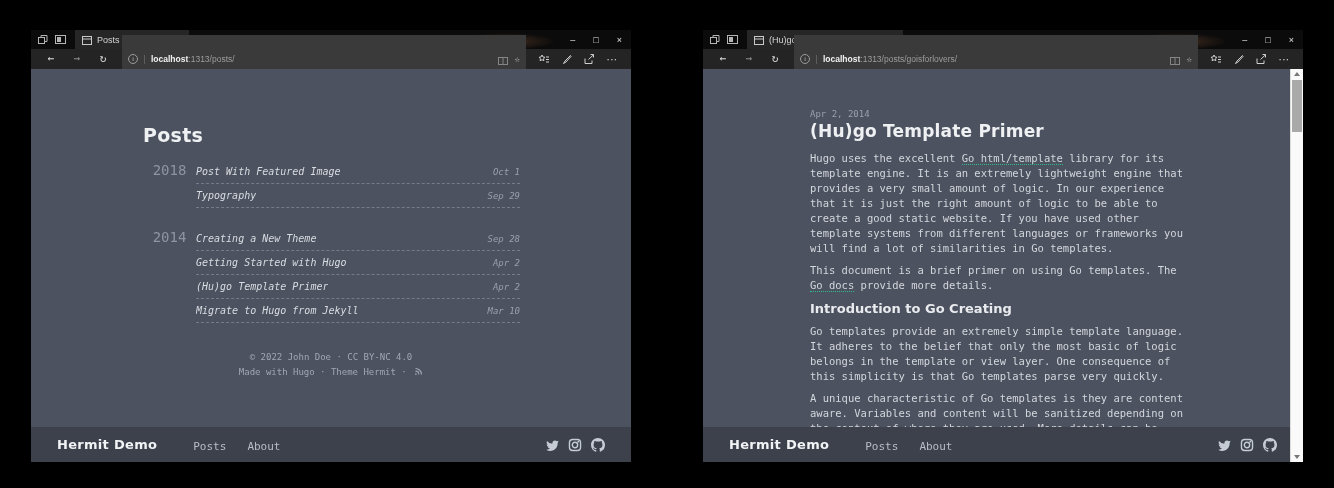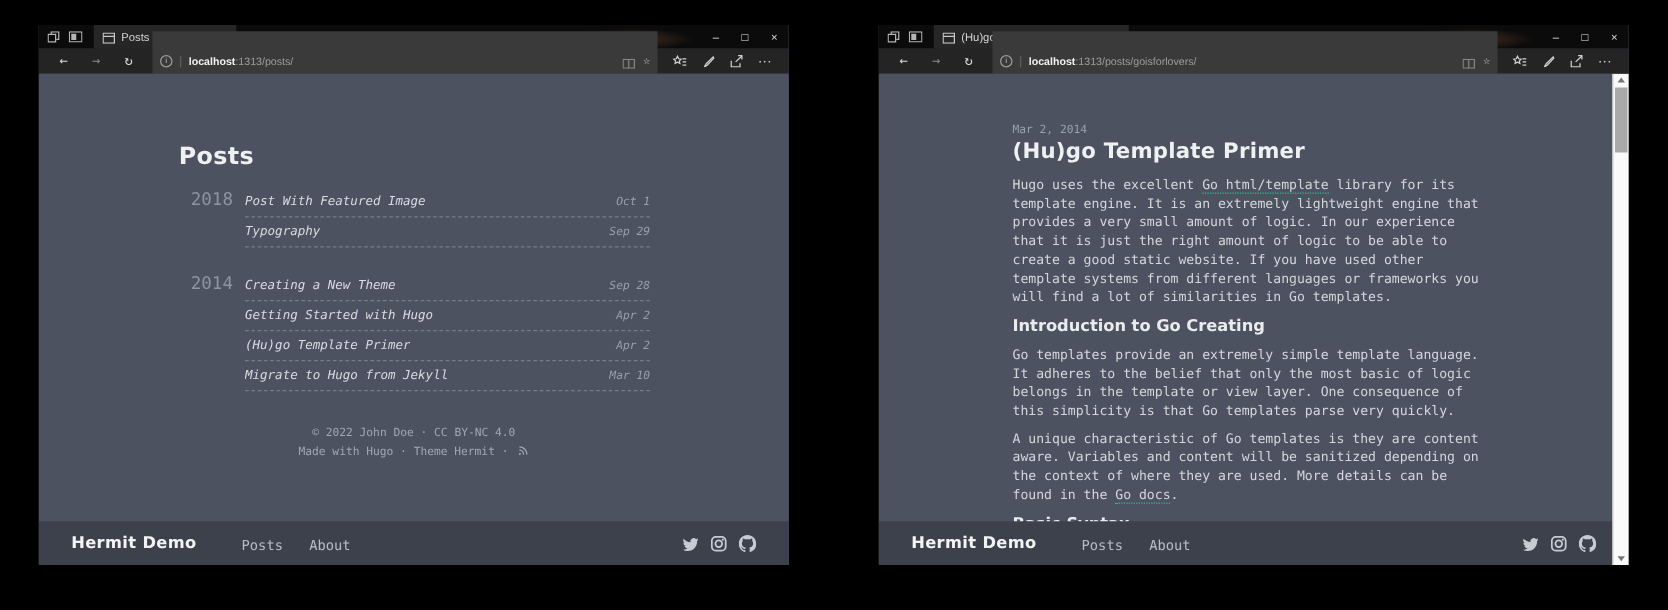--- a/index.html
+++ b/index.html
@@ -1,18 +1,18 @@
 <!DOCTYPE html>
 <html><head>
 <meta charset="utf-8">
 <style>
   html,body{margin:0;padding:0;}
   body{width:1334px;height:488px;background:#000;position:relative;overflow:hidden;
        font-family:"DejaVu Sans Mono",monospace;-webkit-font-smoothing:antialiased;}
-  .window{position:absolute;top:20px;width:600px;height:432px;background:#4c5260;overflow:hidden;}
+  .window{position:absolute;top:30px;width:600px;height:432px;background:#4c5260;overflow:hidden;}
   #win-left{left:31px;}
   #win-right{left:703px;}
 
   
   .tabbar{height:19px;display:flex;align-items:stretch;
           background:radial-gradient(70px 12px at 79% 60%, rgba(126,82,52,.5), rgba(126,82,52,0) 72%),#0b0b0b;}
   .pretab{display:flex;align-items:center;gap:7px;padding:0 9px 0 7px;}
   .pretab svg{display:block;}
   .tab{background:#262626;display:flex;align-items:center;gap:5px;padding:0 7px;min-width:0;}
   .tab-narrow{width:100px;} .tab-wide{width:142px;}
@@ -322,24 +322,25 @@
           <path d="M1 4.5v5h7v-3" fill="none" stroke="#cfcfcf"></path>
           <path d="M4.5 5.5L9.5 .8" fill="none" stroke="#cfcfcf"></path>
           <path d="M6.5 .5h3v3" fill="none" stroke="#cfcfcf"></path>
         </svg>
     </span>
     <span class="more-dots">···</span>
   </div>
 
   <div class="viewport">
     <div class="article">
-      <div class="art-date">Mar 2, 2014</div>
+      <div class="art-date">Apr 2, 2014</div>
       <h1 class="art-title">(Hu)go Template Primer</h1>
       <div id="article-body">
           <p><span>Hugo uses the excellent </span><span class="inline-link">Go html/template</span><span> library for its template engine. It is an extremely lightweight engine that provides a very small amount of logic. In our experience that it is just the right amount of logic to be able to create a good static website. If you have used other template systems from different languages or frameworks you will find a lot of similarities in Go templates.</span></p>
+          <p><span>This document is a brief primer on using Go templates. The </span><span class="inline-link">Go docs</span><span> provide more details.</span></p>
           <h2>Introduction to Go Creating</h2>
           <p><span>Go templates provide an extremely simple template language. It adheres to the belief that only the most basic of logic belongs in the template or view layer. One consequence of this simplicity is that Go templates parse very quickly.</span></p>
           <p><span>A unique characteristic of Go templates is they are content aware. Variables and content will be sanitized depending on the context of where they are used. More details can be found in the </span><span class="inline-link">Go docs</span><span>.</span></p>
           <h2>Basic Syntax</h2>
         </div>
     </div>
 
     <div class="site-nav">
       <span class="brand">Hermit Demo</span>
       <span><span class="nav-link">Posts</span><span class="nav-link">About</span></span>

